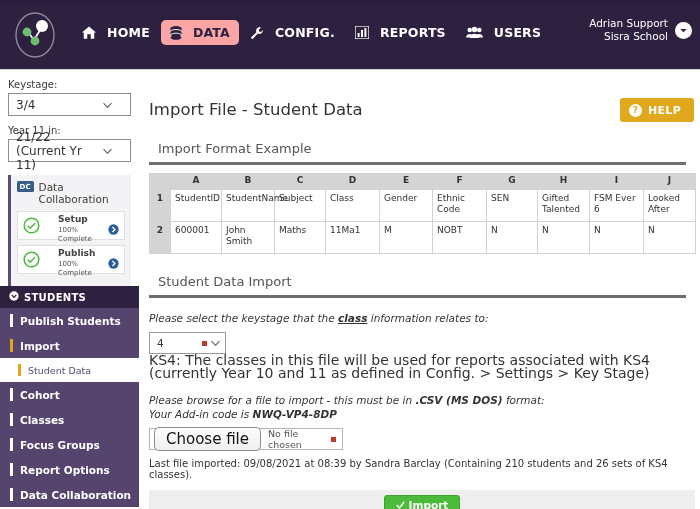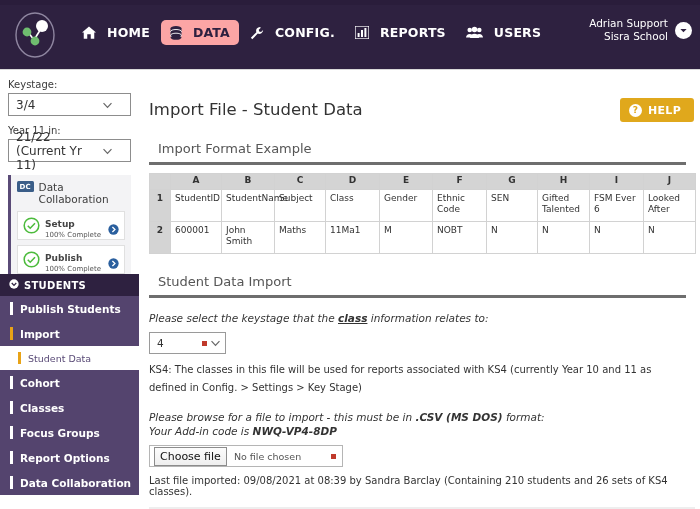--- a/index.html
+++ b/index.html
@@ -100,27 +100,27 @@
   }
   .dc-card {
     background: #ffffff;
     border: 1px solid #e0e0e0;
     height: 29px; margin-bottom: 5px;
     display: flex; align-items: center;
     padding: 0 5px;
     cursor: pointer;
   }
   .dc-check { width: 17px; height: 17px; flex: 0 0 17px; }
-  .dc-txt { margin-left: 5px; flex: 1; }
+  .dc-txt { margin-left: 18px; flex: 1; }
   .dc-t1 { font-size: 9px; color: #444; font-weight: bold; line-height: 10px; }
   .dc-t2 { font-size: 7px; color: #555; line-height: 9px; }
   .dc-arrow { width: 11px; height: 11px; flex: 0 0 11px; }
 
   .students-block {
-    position: absolute; left: 0; top: 204px; width: 139px;
+    position: absolute; left: 0; top: 216px; width: 139px;
   }
   .students-head {
     background: #2e2140;
     height: 22px;
     display: flex; align-items: center; gap: 5px;
     padding-left: 9px;
     color: #ffffff;
     font-size: 10px; font-weight: bold; letter-spacing: .3px;
   }
   .smenu { background: #54446e; }
@@ -239,39 +239,39 @@
     border: 1px solid #9a9a9a;
     background: #ffffff;
     font-size: 10.5px; color: #333;
     display: flex; align-items: center;
     padding: 0 5px 0 7px;
     cursor: pointer;
     gap: 4px;
   }
   .req-dot { width: 5px; height: 5px; background: #c0392b; display: inline-block; }
   .note {
-    font-size: 10px; color: #333333;
-    margin-top: 7px; line-height: 18px;
+    font-size: 14px; color: #333333;
+    line-height: 13px;
   }
   .filerow {
     margin-top: 7px;
     width: 194px; height: 22px;
     border: 1px solid #b5b5b5;
     background: #ffffff;
     display: flex; align-items: center;
     padding: 0 6px 0 4px;
     gap: 7px;
   }
   .choose-btn {
     border: 1px solid #8c8c8c;
     background: linear-gradient(#fcfcfc,#efefef);
-    border-radius: 0;
-    font-size: 11px;
+    border-radius: 5px;
+    font-size: 15px;
     color: #111;
-    padding: 2px 5px;
+    padding: 2px 11px;
     cursor: pointer;
   }
   .nofile { font-size: 9.5px; color: #555; flex: 1; }
   .lastfile { font-size: 10px; color: #333333; margin-top: 8px; }
   .footerbar {
     margin-top: 10px;
     width: 546px; height: 30px;
     background: #eeeeee;
     display: flex; align-items: center; justify-content: center;
   }

